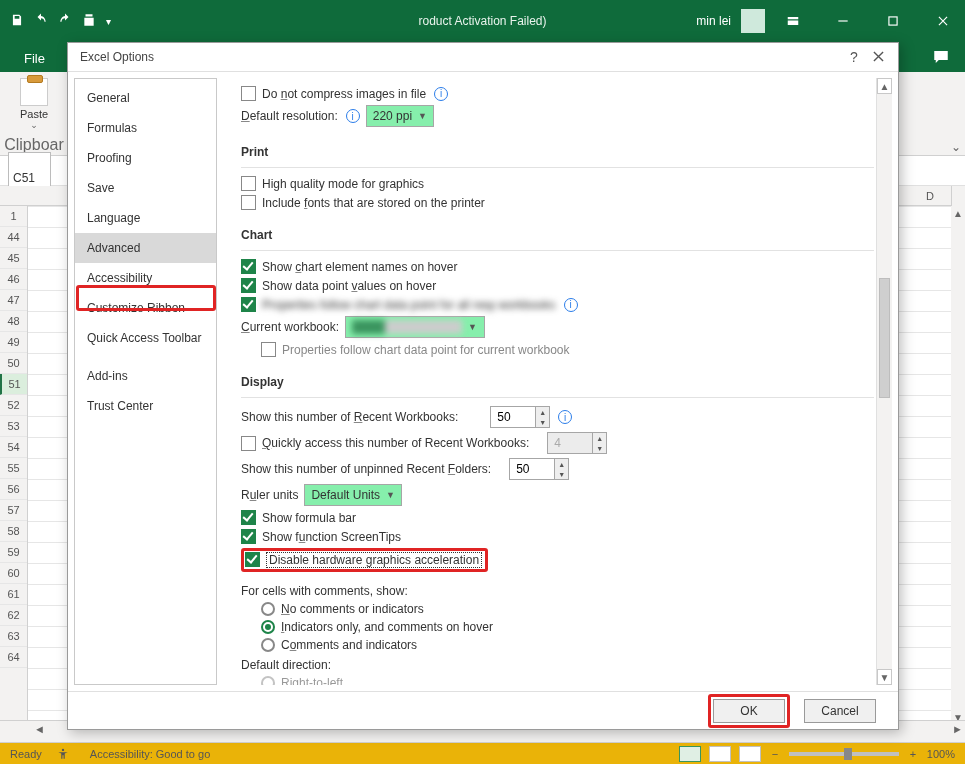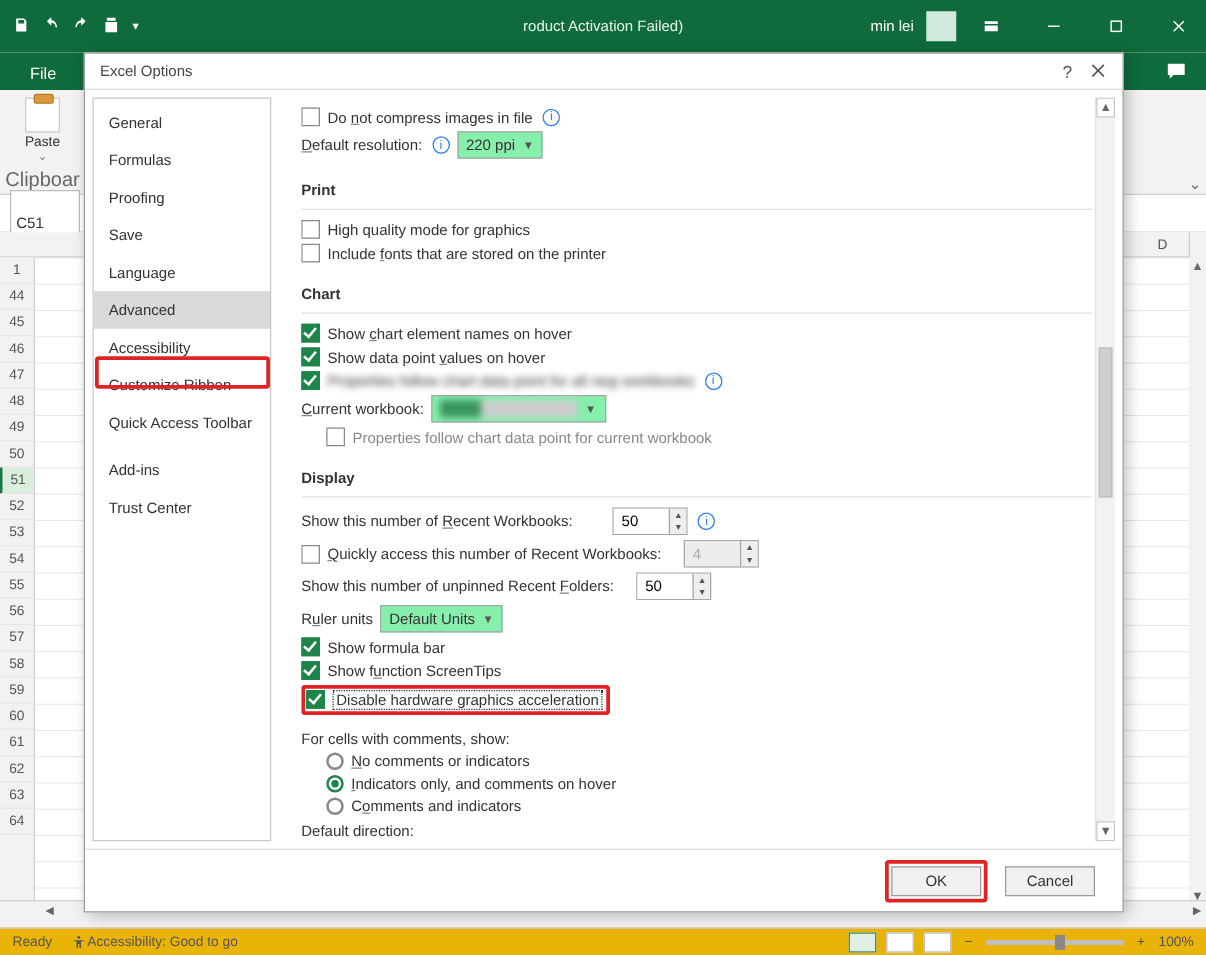--- a/index.html
+++ b/index.html
@@ -22,38 +22,38 @@
   
   .ribbon-area { position: absolute; top: 72px; left: 0; right: 0; height: 84px; background: #f3f2f1; border-bottom: 1px solid #d0d0d0; }
   .clipboard-group { position:absolute; left:4px; top:2px; width:60px; height:80px; display:flex; flex-direction:column; align-items:center; justify-content:flex-start; }
   .clipboard-group .paste-icon { width:28px; height:30px; border:1px solid #ccc; margin-top:4px; background:
     linear-gradient(#fff,#fff) content-box; position:relative;}
   .clipboard-group .paste-icon::before{content:"";position:absolute;top:-4px;left:6px;width:14px;height:6px;background:#d89a3b;border:1px solid #b37a20;border-radius:2px;}
   .clipboard-group .paste-label { font-size:11px; margin-top:2px; }
   .clipboard-group .grouplabel { font-size:16px; color:#666; margin-top:6px; }
 
   .formula-bar { position:absolute; top:156px; left:0; right:0; height:30px; background:#fff; border-bottom:1px solid #e0e0e0; display:flex; align-items:center; }
-  .name-box { width:56px; height:22px; margin-left:8px; border:1px solid #bcbcbc; background:#fff; font-size:12px; padding:18px 4px; }
+  .name-box { width:43px; height:22px; margin-left:8px; border:1px solid #bcbcbc; background:#fff; font-size:12px; padding:18px 4px; }
 
   .sheet-grid { position:absolute; top:186px; left:0; right:0; bottom:40px; background:#fff; }
   .col-headers { position:absolute; top:0; left:0; right:0; height:20px; background:#f3f2f1; border-bottom:1px solid #d0d0d0;}
   .col-headers .col-D { position:absolute; left: 915px; width: 30px; text-align:center; font-size:11px; color:#555; line-height:20px;}
   .row-headers { position:absolute; top:20px; left:0; width:28px; bottom:0; background:#f3f2f1; border-right:1px solid #d0d0d0; }
   .row-headers div { height:21px; line-height:21px; font-size:11px; text-align:center; color:#555; border-bottom:1px solid #e6e6e6; }
   .row-headers .selrow { background:#dbeedd; border-left:2px solid #217346;}
   .grid-lines { position:absolute; top:20px; left:28px; right:14px; bottom:0; background-image: linear-gradient(#e6e6e6 1px, transparent 1px); background-size: 100% 21px;}
   .vscroll { position:absolute; top:20px; right:0; width:14px; bottom:0; background:#f3f2f1;}
   .vscroll .up, .vscroll .down{height:14px; display:flex;align-items:center;justify-content:center;color:#666;font-size:10px;}
   .vscroll .down{position:absolute;bottom:0;width:100%;}
   .grid-scroll-right { position:absolute; right:0; top:0; width:14px; height:20px; background:#f3f2f1;border-left:1px solid #d0d0d0;display:flex;align-items:center;justify-content:center;color:#666;font-size:10px;}
 
   
   .statusbar { position:absolute; bottom:0; left:0; right:0; height:22px; background:#eab308; border-top:1px solid #d0d0d0; display:flex; align-items:center; font-size:11px; color:#555; }
   .statusbar .ready { padding-left:10px;}
-  .statusbar .access { margin-left:14px; display:flex; align-items:center; gap:0;}
+  .statusbar .access { margin-left:14px; display:flex; align-items:center; gap:20px;}
   .statusbar .right-controls { margin-left:auto; display:flex; align-items:center; gap:8px; padding-right:10px; }
   .viewbtn { width:22px; height:16px; border:1px solid #c0c0c0; background:#fff;}
   .viewbtn.active{background:#e0efe4;border-color:#3a945e;}
   .zoom-slider { width:110px; height:4px; background:#c0c0c0; position:relative; }
   .zoom-slider .thumb { position:absolute; left:50%; top:-4px; width:8px; height:12px; background:#888;}
   .zoom-minus, .zoom-plus { width:12px; text-align:center; color:#555; }
 
   
   .sheet-tab-bar { position:absolute; bottom:22px; left:0; right:0; height:22px; background:#f3f2f1; border-top:1px solid #d0d0d0;}
   .sheet-tab-bar .hscroll-right{position:absolute;right:2px;top:2px;color:#666;font-size:11px;}
@@ -106,21 +106,21 @@
   .spinner input { border:none; width:44px; text-align:left; padding-left:6px; font-size:12px; height:20px; outline:none;}
   .spinner .btns { display:flex; flex-direction:column; }
   .spinner .btns div{width:14px;height:10px;background:#eee;border-left:1px solid #a6a6a6;font-size:7px;display:flex;align-items:center;justify-content:center;color:#555;}
   .spinner.disabled { background:#ececec; color:#aaa;}
   .spinner.disabled input{background:#ececec;color:#aaa;}
   .indent { margin-left:20px;align-items:center; }
   .red-box { border:3px solid #e02424; border-radius:3px; padding:1px 3px 1px 1px; display:inline-flex; align-items:flex-start; gap:6px;}
   .dotted-inner { border:1px dotted #333; padding:0 2px;}
   .blur-box { filter: blur(3px); display:inline-block; }
 
-  .dlg-footer { height:50px; border-top:1px solid #e0e0e0; display:flex; align-items:center; justify-content:flex-end; gap:14px; padding-right:22px;}
+  .dlg-footer { height:38px; border-top:1px solid #e0e0e0; display:flex; align-items:center; justify-content:flex-end; gap:14px; padding-right:22px;}
   .btn { min-width:72px; height:24px; border:1px solid #9a9a9a; background:#f0f0f0; font-size:12px; display:flex; align-items:center; justify-content:center; cursor:pointer;}
   .btn-ok-wrap { border:3px solid #e02424; border-radius:3px; padding:2px;}
 </style>
 </head>
 <body>
 
 <div class="titlebar">
   <div class="qat">
     <span class="ico"><svg viewBox="0 0 24 24">
           <path d="M5 3h11l3 3v15H5zM8 5v5h8V5zM7 14h10v5H7z"></path>

